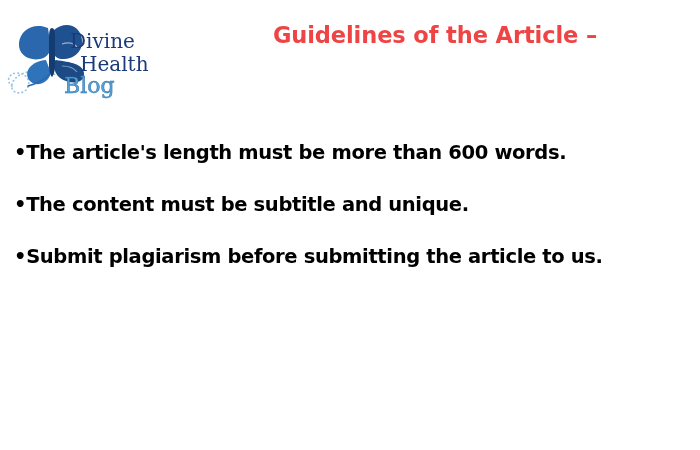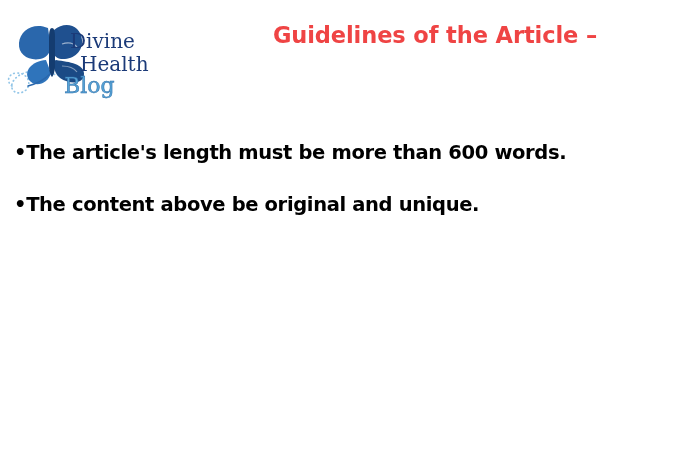--- a/index.html
+++ b/index.html
@@ -132,17 +132,20 @@
       <div class="title-line">Guidelines of the Article –</div>
     </div>
 
   </div>
 
   <div class="content">
     <div class="bullet-item">
       <span class="bullet-dot">•</span><span>The article's length must be more than 600 words.</span>
     </div>
     <div class="bullet-item">
-      <span class="bullet-dot">•</span><span>The content above be original and unique.</span>
+      <span class="bullet-dot">•</span><span>The content must be subtitle and unique.</span>
+    </div>
+    <div class="bullet-item">
+      <span class="bullet-dot">•</span><span>Submit plagiarism before submitting the article to us.</span>
     </div>
   </div>
 
 </div>
 
 </body></html>

